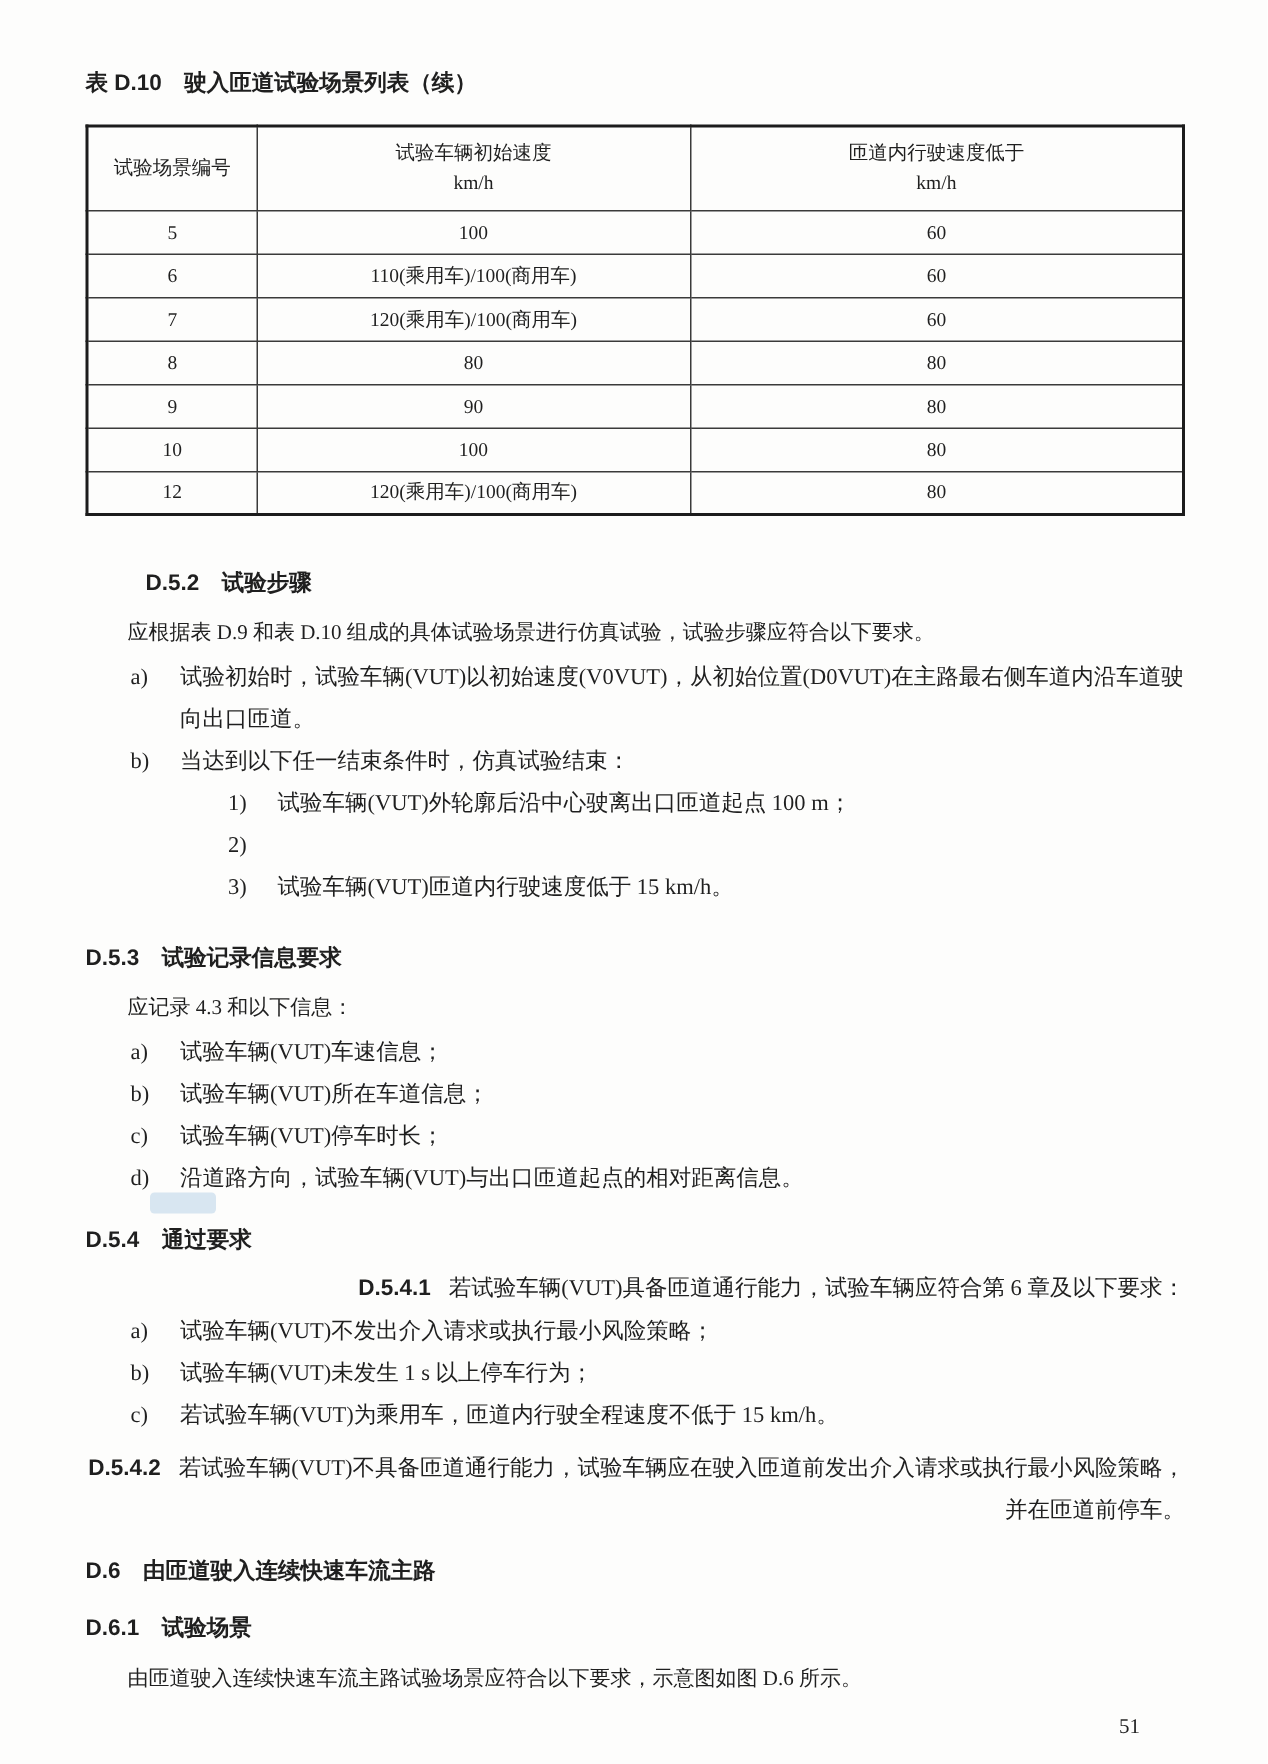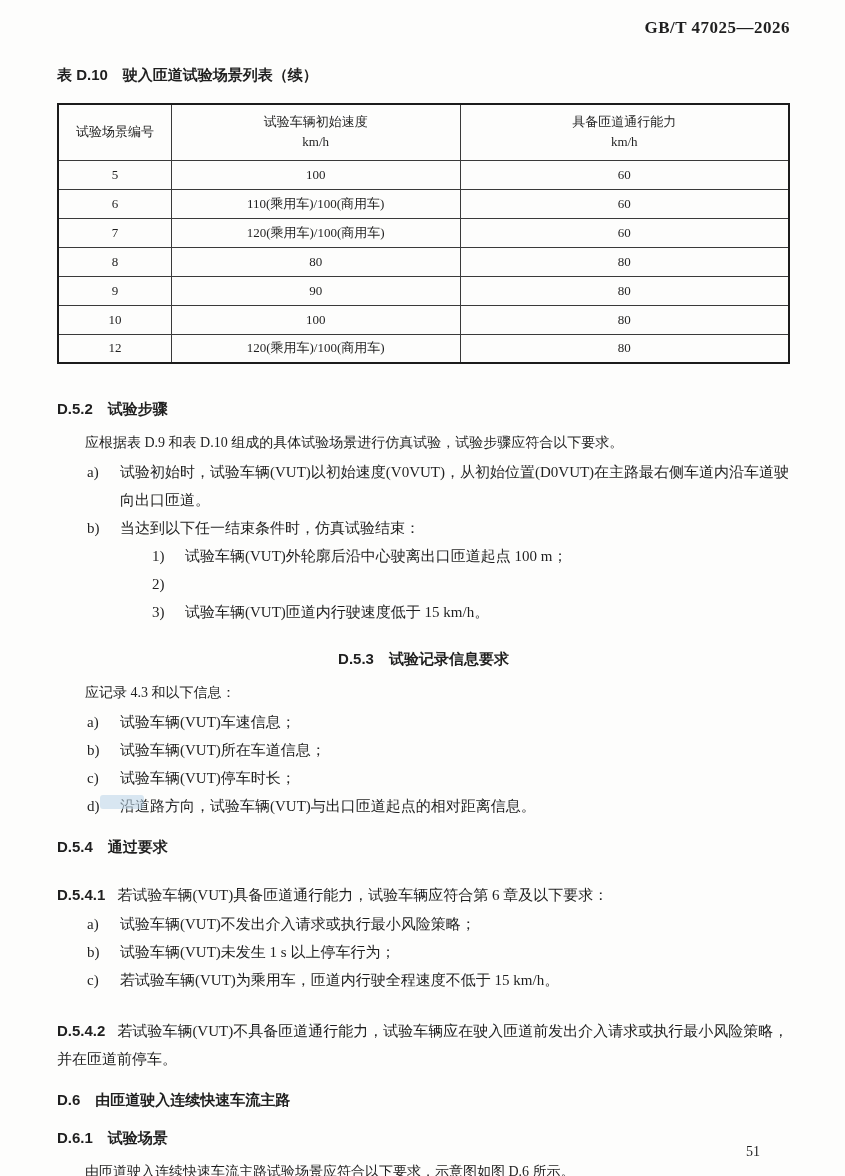--- a/index.html
+++ b/index.html
@@ -53,34 +53,35 @@
   col.c3 { width:45%; }
   .th-title { line-height:20px; }
   .th-unit { line-height:20px; }
 
   .h2 {
     font-family:"Liberation Sans", sans-serif;
     font-weight:bold;
     font-size:15px;
     line-height:22px;
   }
-  .mt-lg { margin-top:34px; }
-  .mt-md { margin-top:22px;text-align:center; }
+  .mt-lg { margin-top:34px;margin-left:40px; }
+  .mt-md { margin-top:22px; }
   .mt-sm { margin-top:16px; }
 
   .para {
     margin-top:9px;
     font-size:14px;
     line-height:28px;
     text-indent:2em;
   }
   .pnum-para {
-    margin-top:23px;
+    margin-top:7px;
     font-size:15px;
     line-height:28px;
+    text-align:right;
   }
   .pnum {
     font-family:"Liberation Sans", sans-serif;
     font-weight:bold;
     margin-right:12px;
   }
 
   .list { margin-top:1px; }
   .li {
     display:flex;
@@ -110,41 +111,40 @@
     border-radius:3px;
     pointer-events:none;
   }
 </style>
 </head>
 <body>
 
 <div class="page">
   <div class="inner">
 
-    <div class="std-code">GB/T 47025—2026</div>
 
     <div class="caption">表 D.10　驶入匝道试验场景列表（续）</div>
 
     <table class="scenario">
       <colgroup>
           <col class="c1">
           <col class="c2">
           <col class="c3">
         </colgroup>
       <thead>
         <tr>
           <th>
             <div class="th-title">试验场景编号</div>
           </th>
           <th>
             <div class="th-title">试验车辆初始速度</div>
             <div class="th-unit">km/h</div>
           </th>
           <th>
-            <div class="th-title">具备匝道通行能力</div>
+            <div class="th-title">匝道内行驶速度低于</div>
             <div class="th-unit">km/h</div>
           </th>
         </tr>
       </thead>
       <tbody>
         <tr>
           <td>5</td>
           <td>100</td>
           <td>60</td>
         </tr>

